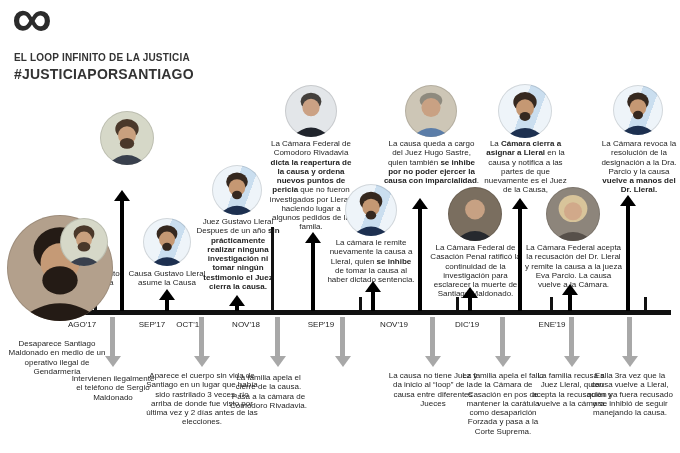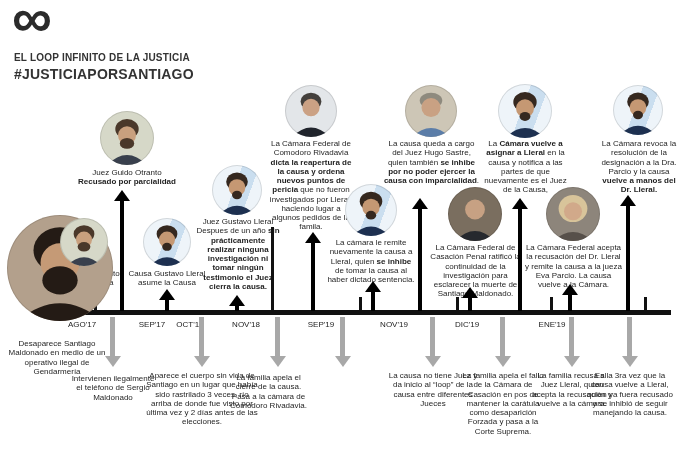--- a/index.html
+++ b/index.html
@@ -186,43 +186,40 @@
         <path class="shirt" d="M8 60 Q30 38 52 60 Z"></path>
       </svg>
   </div>
 
   <div class="cap" style="left:4px;top:339px;width:106px;">
     <span>Desaparece Santiago Maldonado en medio de un operativo ilegal de Gendarmería</span><b></b><span></span>
   </div>
   <div class="cap" style="left:42px;top:269px;width:86px;">
     <span>Juez Guido Otranto Asume la causa</span><b></b><span></span>
   </div>
-  <div class="cap" style="left:78px;top:168px;width:98px;">
-    <span>Juez Guido Otranto </span><b>Recusado por parcialidad</b><span></span>
-  </div>
   <div class="cap" style="left:124px;top:269px;width:86px;">
     <span>Causa Gustavo Lleral asume la Causa</span><b></b><span></span>
   </div>
   <div class="cap" style="left:196px;top:217px;width:84px;">
     <span>Juez Gustavo Lleral Despues de un año </span><b>sin prácticamente realizar ninguna investigación ni tomar ningún testimonio el Juez cierra la causa.</b><span></span>
   </div>
   <div class="cap" style="left:267px;top:139px;width:88px;">
     <span>La Cámara Federal de Comodoro Rivadavia </span><b>dicta la reapertura de la causa y ordena nuevos puntos de pericia</b><span> que no fueron investigados por Lleral, haciendo lugar a algunos pedidos de la famila.</span>
   </div>
   <div class="cap" style="left:326px;top:238px;width:90px;">
     <span>La cámara le remite nuevamente la causa a Lleral, quien </span><b>se inhibe</b><span> de tomar la causa al haber dictado sentencia.</span>
   </div>
   <div class="cap" style="left:383px;top:139px;width:97px;">
     <span>La causa queda a cargo del Juez Hugo Sastre, quien también </span><b>se inhibe por no poder ejercer la causa con imparcialidad</b><span>.</span>
   </div>
   <div class="cap" style="left:427px;top:243px;width:97px;">
     <span>La Cámara Federal de Casación Penal ratificó la continuidad de la investigación para esclarecer la muerte de Santiago Maldonado.</span><b></b><span></span>
   </div>
   <div class="cap" style="left:481px;top:139px;width:89px;">
-    <span>La </span><b>Cámara vuelve a asignar a Lleral</b><span> en la causa y notifica a las partes de que nuevamente es el Juez de la Causa,</span>
+    <span>La </span><b>Cámara cierra a asignar a Lleral</b><span> en la causa y notifica a las partes de que nuevamente es el Juez de la Causa,</span>
   </div>
   <div class="cap" style="left:525px;top:243px;width:97px;">
     <span>La Cámara Federal acepta la recusación del Dr. Lleral y remite la causa a la jueza Eva Parcio. La causa vuelve a la Cámara.</span><b></b><span></span>
   </div>
   <div class="cap" style="left:597px;top:139px;width:84px;">
     <span>La Cámara revoca la resolución de la designación a la Dra. Parcio y la causa </span><b>vuelve a manos del Dr. Lleral.</b><span></span>
   </div>
 
   <div class="note" style="left:69px;top:374px;width:88px;">Intervienen ilegalmente el teléfono de Sergio Maldonado</div>
   <div class="note" style="left:146px;top:371px;width:112px;">Aparece el cuerpo sin vida de Santiago en un lugar que había sido rastrilado 3 veces, río arriba de donde fue visto por última vez y 2 días antes de las elecciones.</div>

